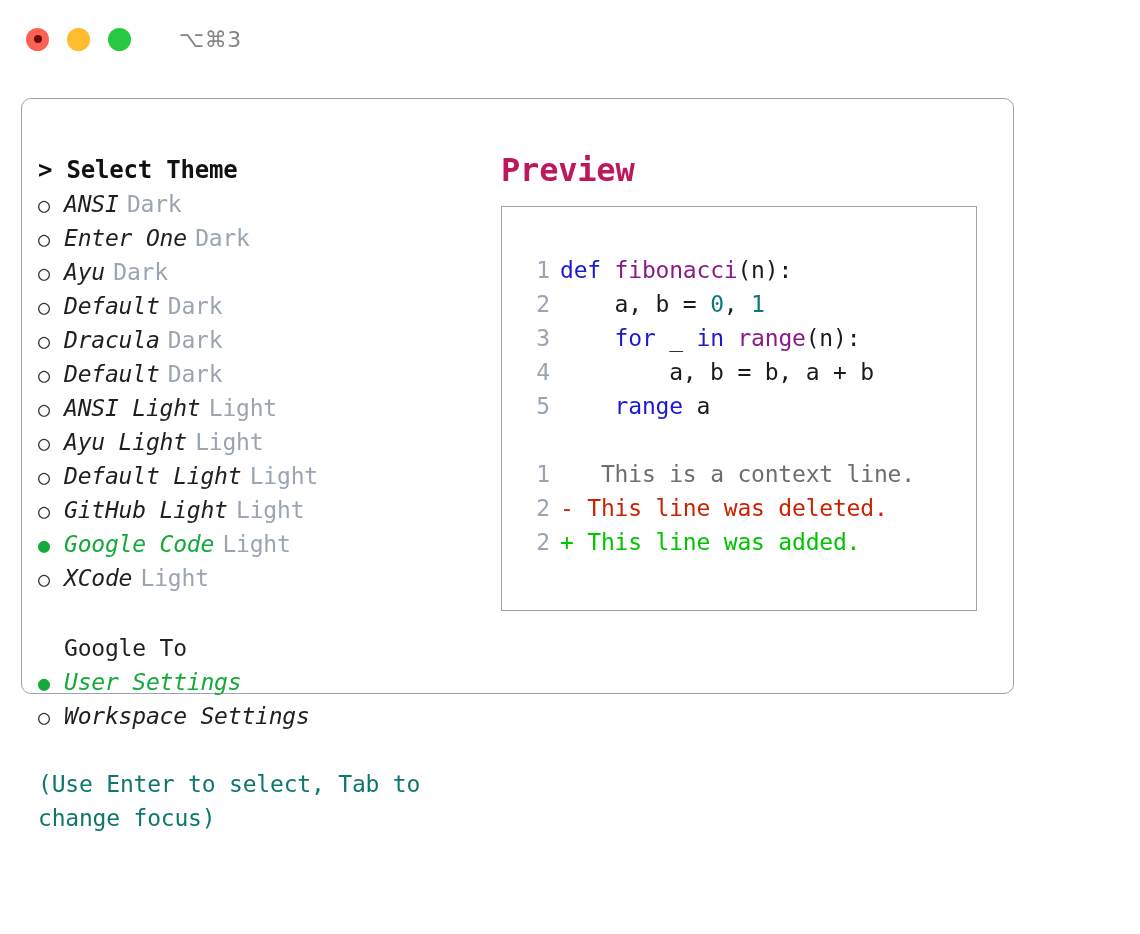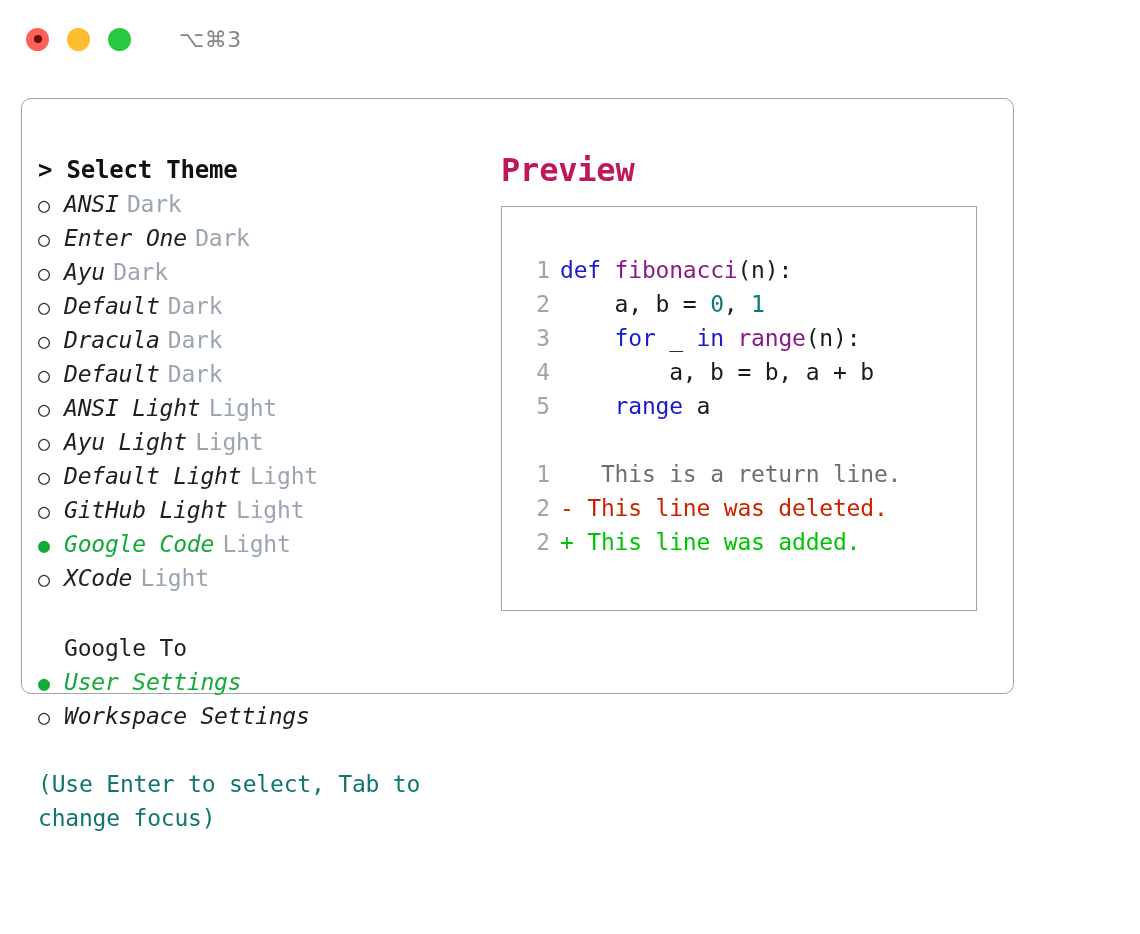--- a/index.html
+++ b/index.html
@@ -247,21 +247,21 @@
       <div id="preview-box">
         <div id="code-block">
             <div class="code-line"><span class="gutter">1</span><span class="code-text"><span class="tok-kw">def</span><span class="tok-plain"> </span><span class="tok-fn">fibonacci</span><span class="tok-punc">(n):</span></span></div>
             <div class="code-line"><span class="gutter">2</span><span class="code-text"><span class="tok-plain">    a, b = </span><span class="tok-num">0</span><span class="tok-plain">, </span><span class="tok-num">1</span></span></div>
             <div class="code-line"><span class="gutter">3</span><span class="code-text"><span class="tok-plain">    </span><span class="tok-kw">for</span><span class="tok-plain"> _ </span><span class="tok-kw">in</span><span class="tok-plain"> </span><span class="tok-fn">range</span><span class="tok-punc">(n):</span></span></div>
             <div class="code-line"><span class="gutter">4</span><span class="code-text"><span class="tok-plain">        a, b = b, a + b</span></span></div>
             <div class="code-line"><span class="gutter">5</span><span class="code-text"><span class="tok-plain">    </span><span class="tok-kw">range</span><span class="tok-plain"> a</span></span></div>
           </div>
         <div class="blank-line"></div>
         <div id="diff-block">
-            <div class="code-line"><span class="gutter">1</span><span class="diff-ctx"> </span><span class="diff-ctx">  This is a return line.</span></div>
+            <div class="code-line"><span class="gutter">1</span><span class="diff-ctx"> </span><span class="diff-ctx">  This is a context line.</span></div>
             <div class="code-line"><span class="gutter">2</span><span class="diff-del">-</span><span class="diff-del"> This line was deleted.</span></div>
             <div class="code-line"><span class="gutter">2</span><span class="diff-add">+</span><span class="diff-add"> This line was added.</span></div>
           </div>
       </div>
     </div>
 
   </div>
 </div>
 
 </body></html>

